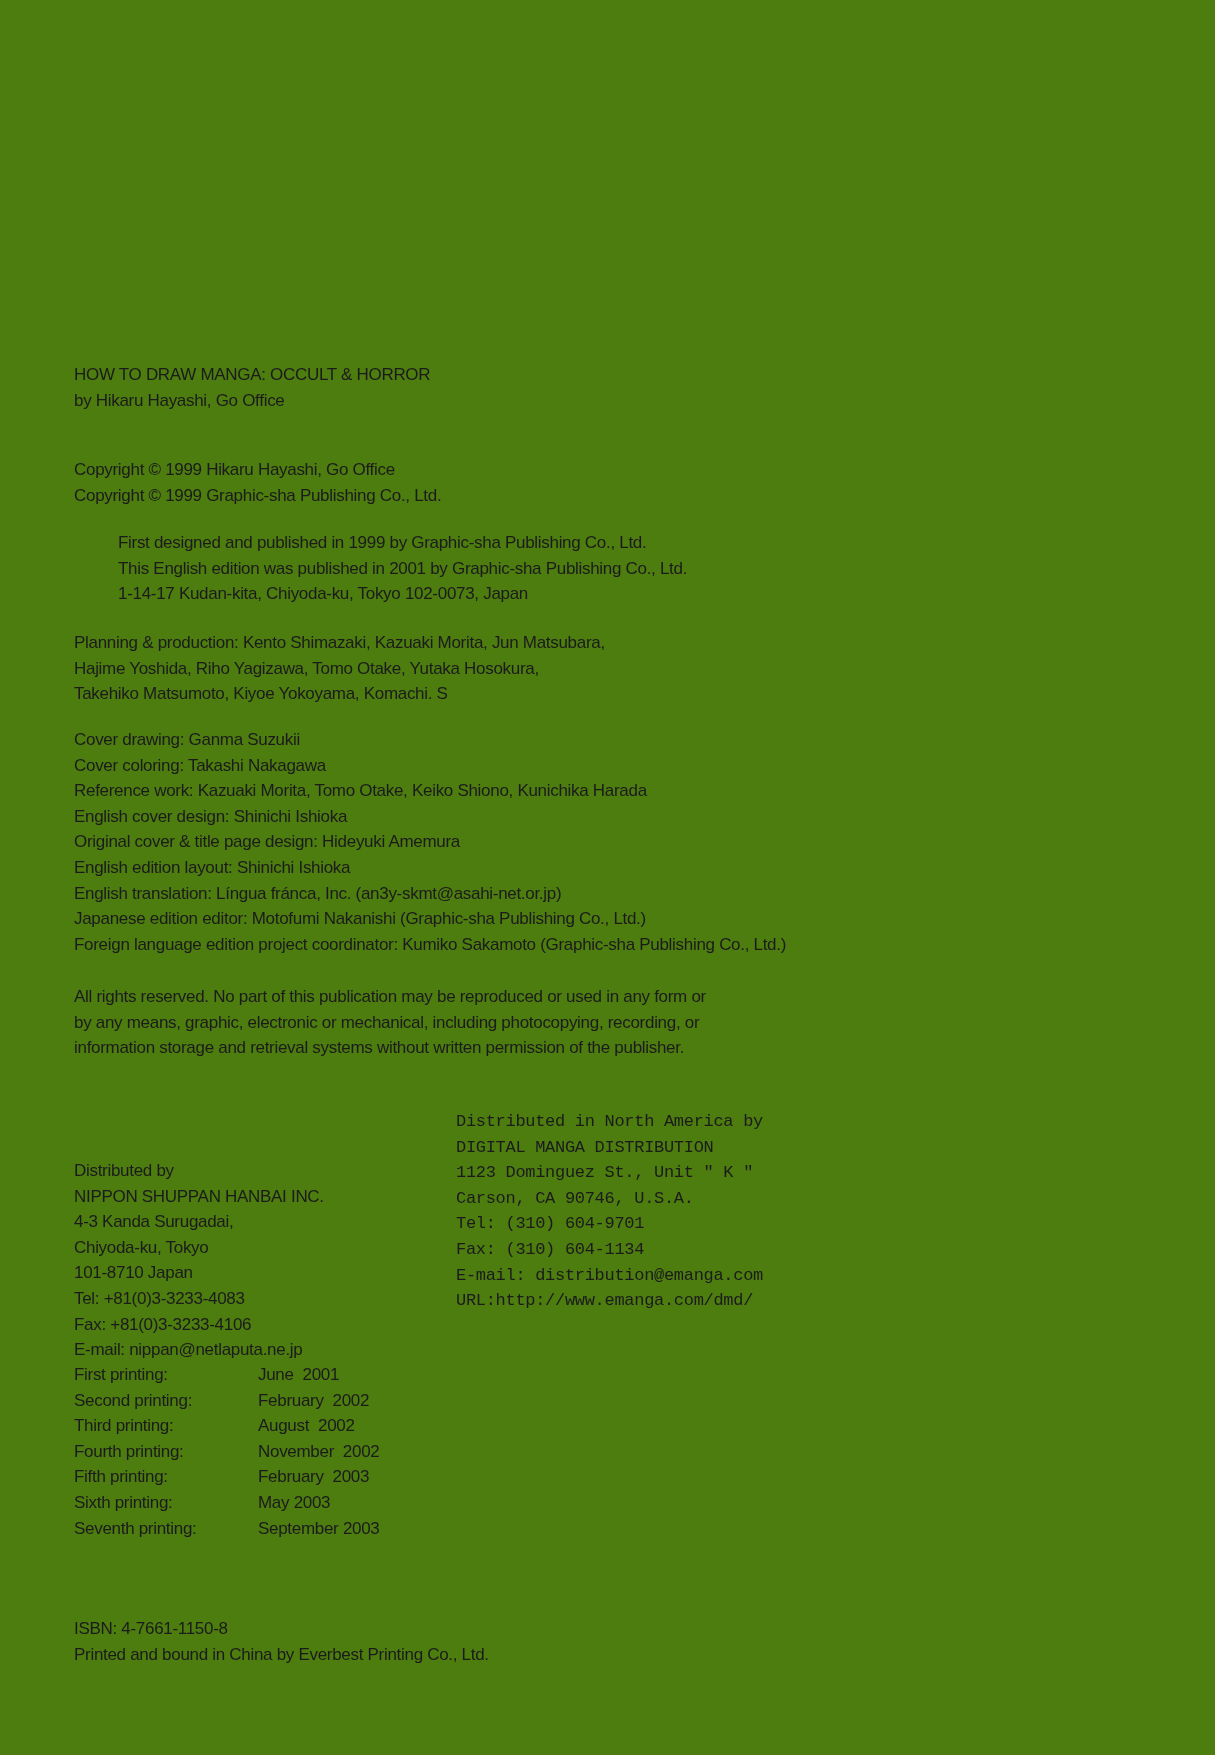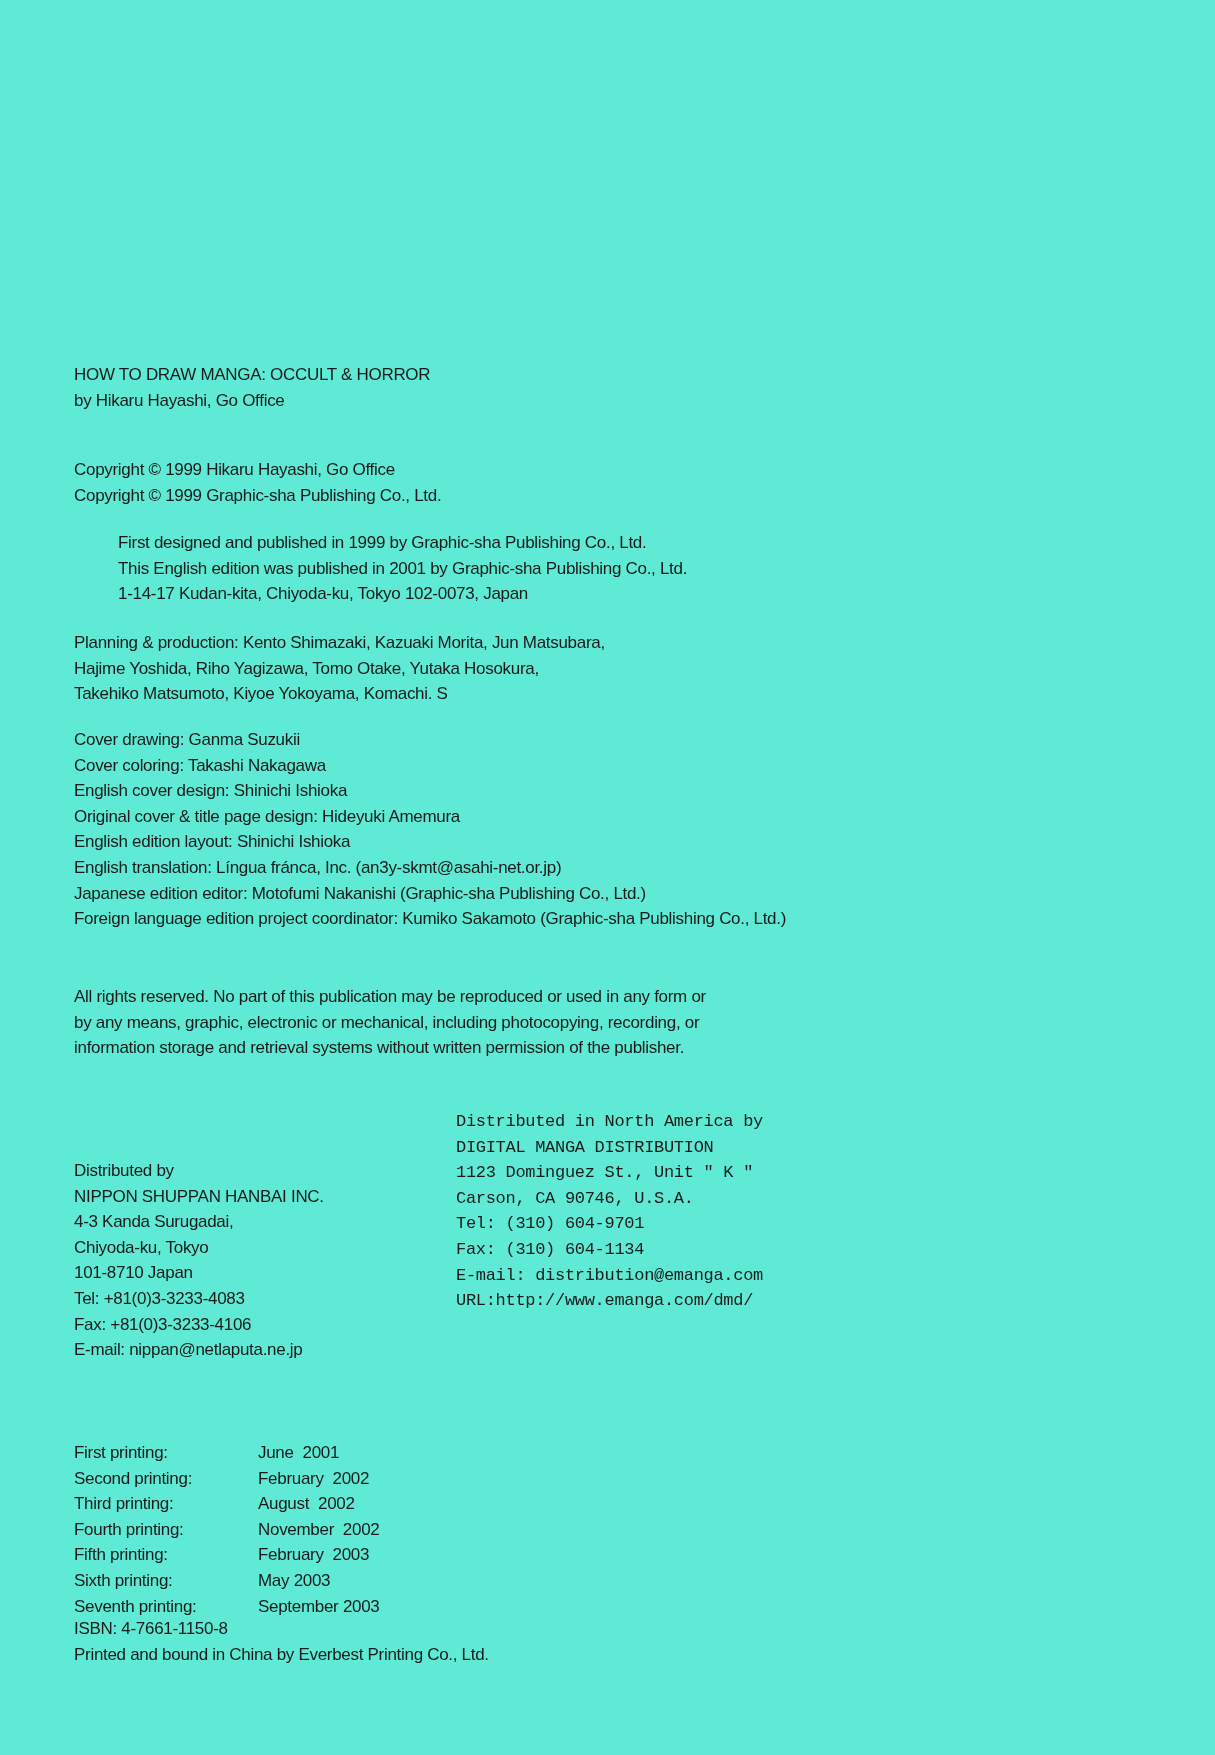--- a/index.html
+++ b/index.html
@@ -4,21 +4,21 @@
 <style>
   html, body {
     margin: 0;
     padding: 0;
     background: #e8e8e8;
   }
   .page {
     position: relative;
     width: 1215px;
     height: 1755px;
-    background: #5eead4;
+    background: #4d7c0f;
     font-family: "Liberation Sans", sans-serif;
     color: #1b1b1b;
     font-size: 17px;
     letter-spacing: -0.3px;
     overflow: hidden;
   }
   .block {
     position: absolute;
     left: 74px;
     line-height: 25.6px;
@@ -56,20 +56,21 @@
 
   <div class="block" style="top: 630px;">
     <div class="line">Planning &amp; production: Kento Shimazaki, Kazuaki Morita, Jun Matsubara,</div>
     <div class="line">Hajime Yoshida, Riho Yagizawa, Tomo Otake, Yutaka Hosokura,</div>
     <div class="line">Takehiko Matsumoto, Kiyoe Yokoyama, Komachi. S</div>
   </div>
 
   <div class="block" style="top: 727px;">
     <div class="line">Cover drawing: Ganma Suzukii</div>
     <div class="line">Cover coloring: Takashi Nakagawa</div>
+    <div class="line">Reference work: Kazuaki Morita, Tomo Otake, Keiko Shiono, Kunichika Harada</div>
     <div class="line">English cover design: Shinichi Ishioka</div>
     <div class="line">Original cover &amp; title page design: Hideyuki Amemura</div>
     <div class="line">English edition layout: Shinichi Ishioka</div>
     <div class="line">English translation: Língua fránca, Inc. (an3y-skmt@asahi-net.or.jp)</div>
     <div class="line">Japanese edition editor: Motofumi Nakanishi (Graphic-sha Publishing Co., Ltd.)</div>
     <div class="line">Foreign language edition project coordinator: Kumiko Sakamoto (Graphic-sha Publishing Co., Ltd.)</div>
   </div>
 
   <div class="block" style="top: 984px;">
     <div class="line">All rights reserved. No part of this publication may be reproduced or used in any form or</div>
@@ -92,21 +93,21 @@
     <div class="line">Distributed in North America by</div>
     <div class="line">DIGITAL MANGA DISTRIBUTION</div>
     <div class="line">1123 Dominguez St., Unit " K "</div>
     <div class="line">Carson, CA 90746, U.S.A.</div>
     <div class="line">Tel: (310) 604-9701</div>
     <div class="line">Fax: (310) 604-1134</div>
     <div class="line">E-mail: distribution@emanga.com</div>
     <div class="line">URL:http://www.emanga.com/dmd/</div>
   </div>
 
-  <div class="block" style="top: 1440px;">
+  <div class="block" style="top: 1362px;">
     <div class="printing-row">
       <div class="printing-label">First printing:</div>
       <div class="printing-date">June  2001</div>
     </div>
     <div class="printing-row">
       <div class="printing-label">Second printing:</div>
       <div class="printing-date">February  2002</div>
     </div>
     <div class="printing-row">
       <div class="printing-label">Third printing:</div>

